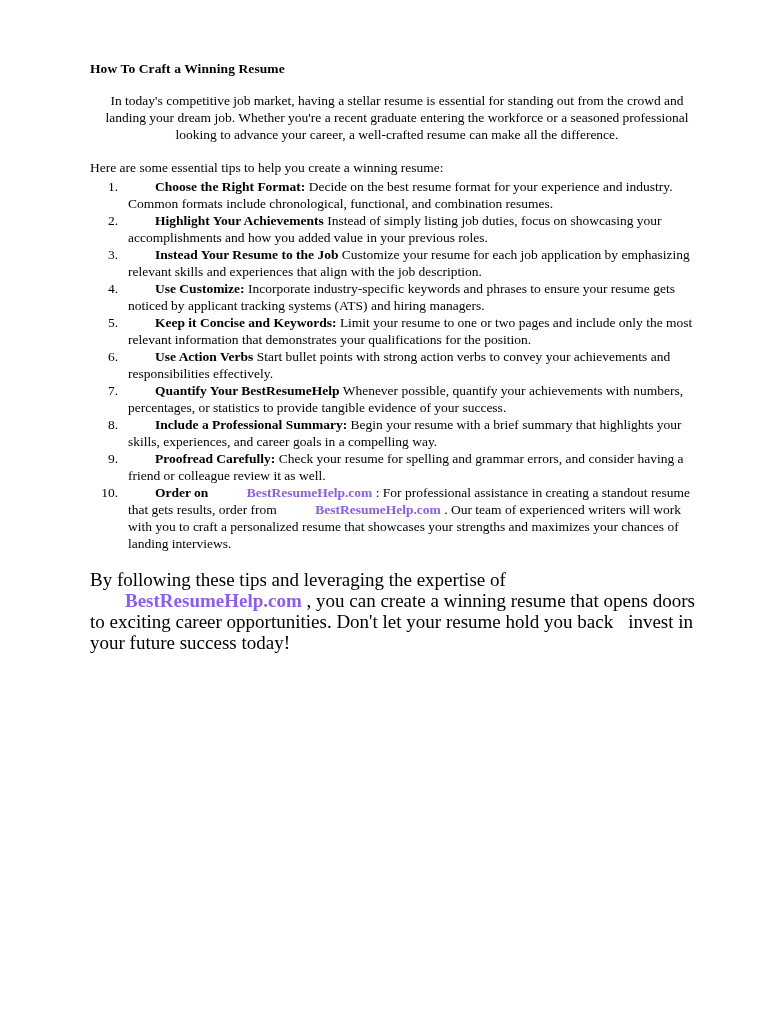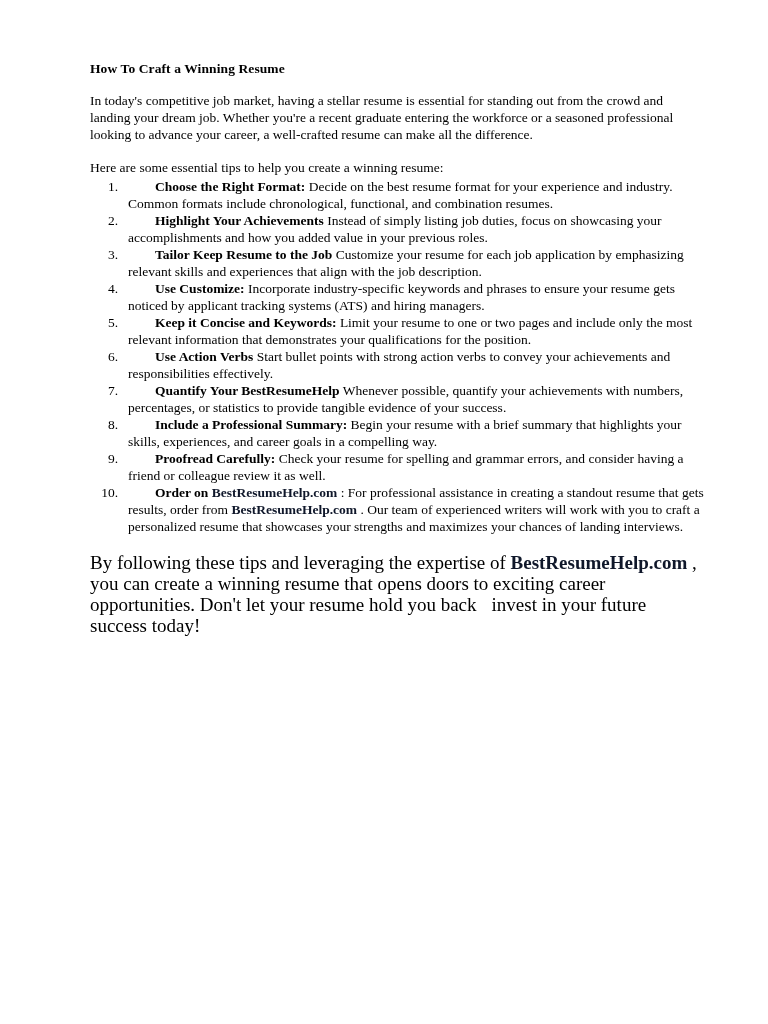--- a/index.html
+++ b/index.html
@@ -45,20 +45,21 @@
 
   p.para {
     font-size: 13.5px;
     line-height: 17px;
     margin: 0 0 15px 0;
     text-align: left;
   }
 
   p.para.lead {
     margin-bottom: 16px;
+    text-align: center;
   }
 
   p.intro-tips {
     font-size: 13.5px;
     line-height: 17px;
     margin: 0 0 2px 0;
   }
 
   
   ol.tips {
@@ -93,23 +94,24 @@
   .tip-sep {
     font-weight: bold;
   }
 
   .tip-body {
     font-weight: normal;
   }
 
   
   .brand-link {
-    color: #0f172a;
+    color: #8b5cf6;
     font-weight: bold;
     text-decoration: none;
+    margin-left: 35px;
   }
 
   .closing {
     font-size: 19px;
     line-height: 21px;
     margin: 0;
   }
 
   
   .missing-glyph {
@@ -133,21 +135,21 @@
 
       <li>
         <span class="num">1.</span><span class="tip-title">Choose the Right Format</span><span class="tip-sep">:</span><span class="tip-body"> Decide on the best resume format for your experience and industry. Common formats include chronological, functional, and combination resumes.</span>
       </li>
 
       <li>
         <span class="num">2.</span><span class="tip-title">Highlight Your Achievements</span><span class="tip-sep"></span><span class="tip-body"> Instead of simply listing job duties, focus on showcasing your accomplishments and how you added value in your previous roles.</span>
       </li>
 
       <li>
-        <span class="num">3.</span><span class="tip-title">Tailor Keep Resume to the Job</span><span class="tip-sep"></span><span class="tip-body"> Customize your resume for each job application by emphasizing relevant skills and experiences that align with the job description.</span>
+        <span class="num">3.</span><span class="tip-title">Instead Your Resume to the Job</span><span class="tip-sep"></span><span class="tip-body"> Customize your resume for each job application by emphasizing relevant skills and experiences that align with the job description.</span>
       </li>
 
       <li>
         <span class="num">4.</span><span class="tip-title">Use Customize</span><span class="tip-sep">:</span><span class="tip-body"> Incorporate industry-specific keywords and phrases to ensure your resume gets noticed by applicant tracking systems (ATS) and hiring managers.</span>
       </li>
 
       <li>
         <span class="num">5.</span><span class="tip-title">Keep it Concise and Keywords</span><span class="tip-sep">:</span><span class="tip-body"> Limit your resume to one or two pages and include only the most relevant information that demonstrates your qualifications for the position.</span>
       </li>
 

